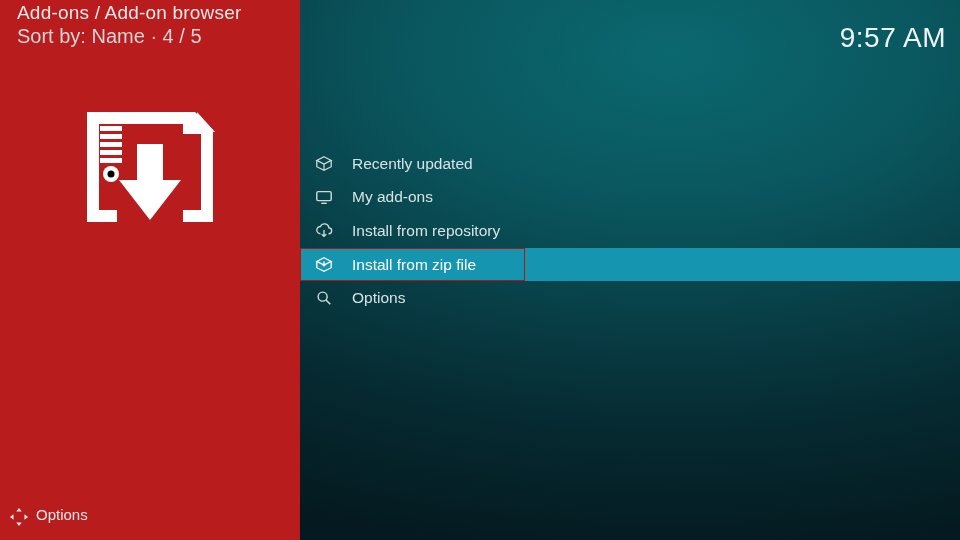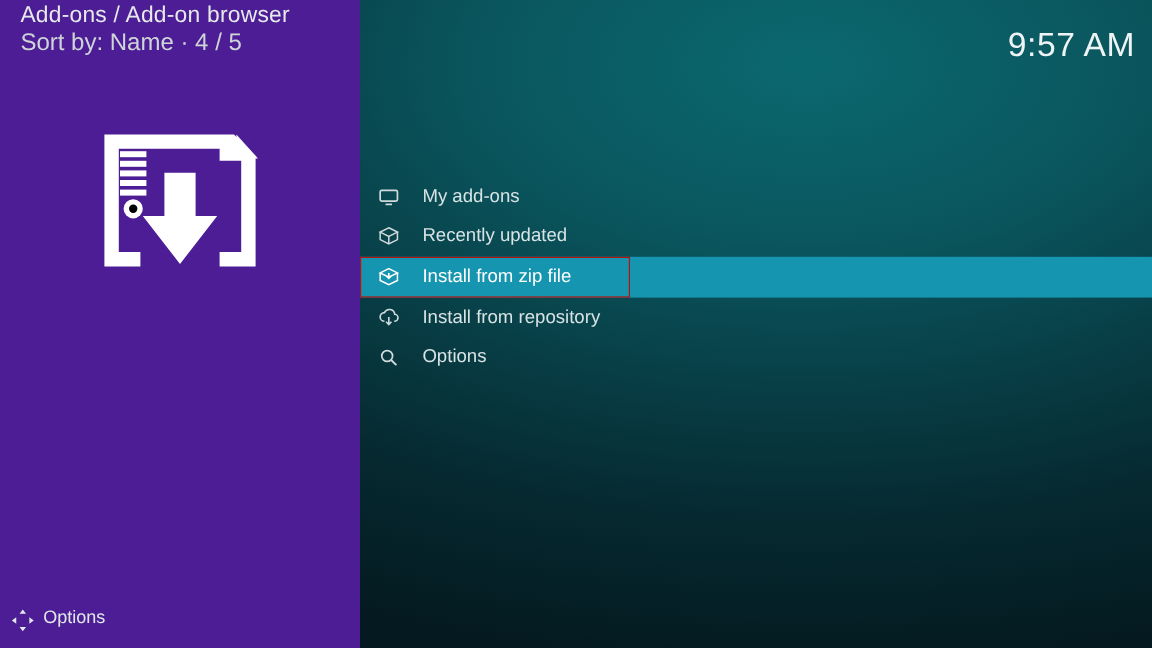--- a/index.html
+++ b/index.html
@@ -6,21 +6,21 @@
   html, body { width: 960px; height: 540px; overflow: hidden; font-family: Arial, Helvetica, sans-serif; }
   body {
     background: radial-gradient(ellipse 900px 500px at 70% 10%, #0b686f 0%, #0a565e 30%, #083d45 55%, #062a31 75%, #041a20 100%);
     color: #e7eef0;
     position: relative;
   }
   .sidebar {
     position: absolute;
     left: 0; top: 0;
     width: 300px; height: 540px;
-    background: #4c1d95;
+    background: #b91c1c;
   }
   .header {
     position: absolute;
     top: 2px; left: 17px;
     color: #e6e9ea;
   }
   .breadcrumb {
     font-size: 19px;
     font-weight: 400;
     letter-spacing: 0.2px;
@@ -133,63 +133,63 @@
   </div>
 </div>
 
 <div class="clock">9:57 AM</div>
 
 <div class="menu">
 
   <div class="menu-item">
     <span class="micon">
       <svg viewBox="0 0 20 20" width="18" height="18">
+        <path d="M10 2 L18 6 L10 10 L2 6 Z" fill="none" stroke="currentColor" stroke-width="1.4"></path>
+        <path d="M2 6 v7 l8 4 l8 -4 v-7" fill="none" stroke="currentColor" stroke-width="1.4"></path>
+        <line x1="10" y1="10" x2="10" y2="17" stroke="currentColor" stroke-width="1.4"></line>
+      </svg>
+    </span>
+    <span class="label-wrap">Recently updated</span>
+  </div>
+
+  <div class="menu-item">
+    <span class="micon">
+      <svg viewBox="0 0 20 20" width="18" height="18">
         <rect x="2" y="4" width="16" height="10" rx="1.5" fill="none" stroke="currentColor" stroke-width="1.6"></rect>
         <line x1="7" y1="17" x2="13" y2="17" stroke="currentColor" stroke-width="1.6"></line>
       </svg>
     </span>
     <span class="label-wrap">My add-ons</span>
   </div>
 
   <div class="menu-item">
     <span class="micon">
       <svg viewBox="0 0 20 20" width="18" height="18">
-        <path d="M10 2 L18 6 L10 10 L2 6 Z" fill="none" stroke="currentColor" stroke-width="1.4"></path>
-        <path d="M2 6 v7 l8 4 l8 -4 v-7" fill="none" stroke="currentColor" stroke-width="1.4"></path>
-        <line x1="10" y1="10" x2="10" y2="17" stroke="currentColor" stroke-width="1.4"></line>
+        <path d="M6 13 a4 4 0 0 1 0-8 a5 5 0 0 1 9.5 1.5 A3.2 3.2 0 0 1 15 13" fill="none" stroke="currentColor" stroke-width="1.5"></path>
+        <path d="M10 9 v7 M7.5 13.5 L10 16 l2.5 -2.5" fill="none" stroke="currentColor" stroke-width="1.5"></path>
       </svg>
     </span>
-    <span class="label-wrap">Recently updated</span>
+    <span class="label-wrap">Install from repository</span>
   </div>
 
   <div class="menu-item selected">
     <div class="redbox"></div>
     <span class="micon">
       <svg viewBox="0 0 20 20" width="18" height="18">
         <path d="M10 2 L18 6 L10 10 L2 6 Z" fill="none" stroke="currentColor" stroke-width="1.4"></path>
         <path d="M2 6 v7 l8 4 l8 -4 v-7" fill="none" stroke="currentColor" stroke-width="1.4"></path>
         <path d="M10 6 v5 M8 9 l2 2 l2 -2" fill="none" stroke="currentColor" stroke-width="1.5"></path>
       </svg>
     </span>
     <span class="label-wrap">Install from zip file</span>
   </div>
 
   <div class="menu-item">
     <span class="micon">
       <svg viewBox="0 0 20 20" width="18" height="18">
-        <path d="M6 13 a4 4 0 0 1 0-8 a5 5 0 0 1 9.5 1.5 A3.2 3.2 0 0 1 15 13" fill="none" stroke="currentColor" stroke-width="1.5"></path>
-        <path d="M10 9 v7 M7.5 13.5 L10 16 l2.5 -2.5" fill="none" stroke="currentColor" stroke-width="1.5"></path>
-      </svg>
-    </span>
-    <span class="label-wrap">Install from repository</span>
-  </div>
-
-  <div class="menu-item">
-    <span class="micon">
-      <svg viewBox="0 0 20 20" width="18" height="18">
         <circle cx="8.5" cy="8.5" r="5" fill="none" stroke="currentColor" stroke-width="1.6"></circle>
         <line x1="12.2" y1="12.2" x2="17" y2="17" stroke="currentColor" stroke-width="1.8"></line>
       </svg>
     </span>
     <span class="label-wrap">Options</span>
   </div>
 
 </div>
 
 </body></html>

